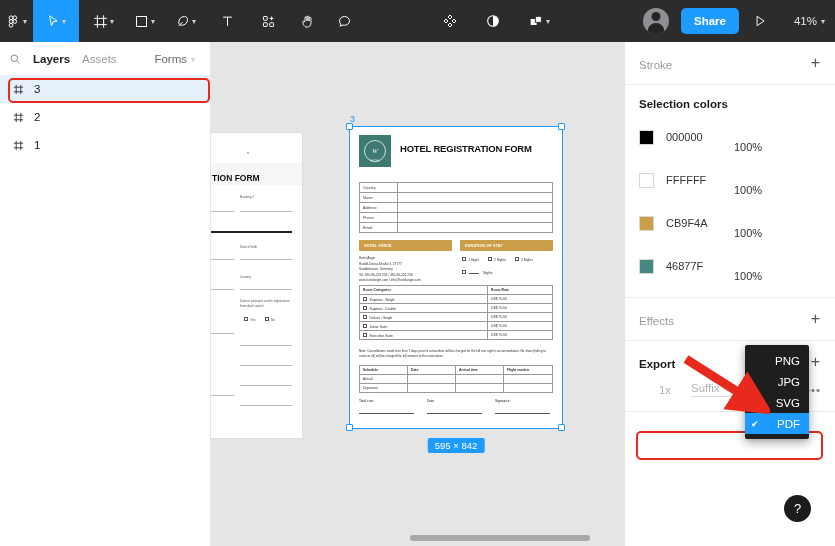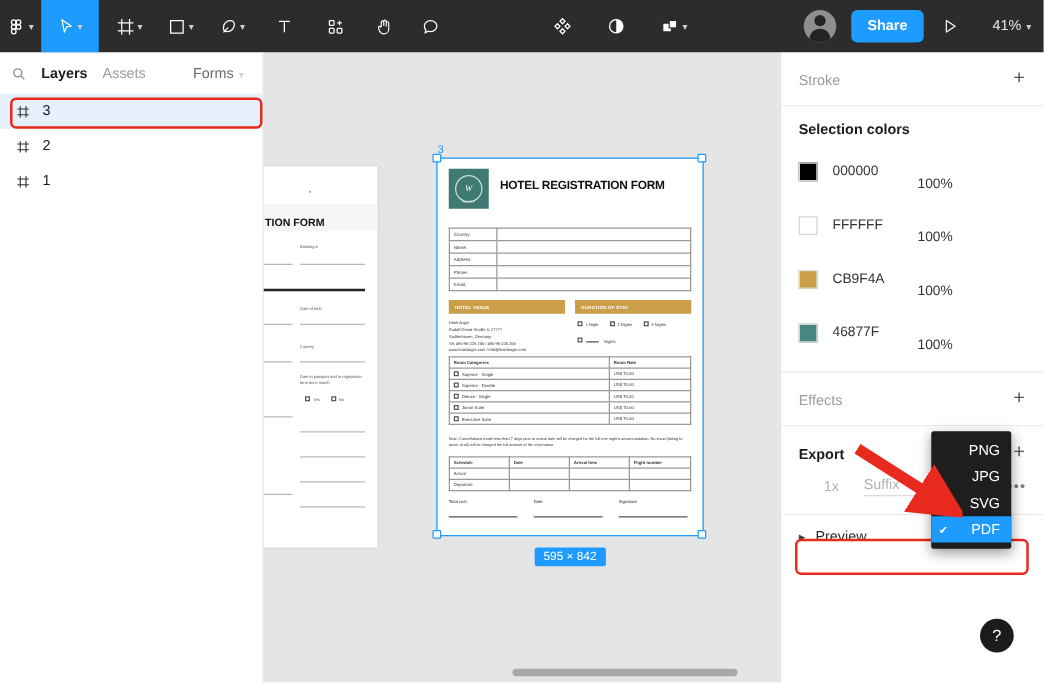--- a/index.html
+++ b/index.html
@@ -700,24 +700,20 @@
         <span class="rp-hdr-strong">Export</span>
         <span class="plus-btn">+</span>
       </div>
       <div class="export-row">
         <span class="ex-scale">1x</span>
         <span class="ex-suffix">Suffix</span>
         <span class="ex-dots">•••</span>
       </div>
     </div>
 
-    <div class="preview-row">
-      <span class="tri">▶</span>
-      <span>Preview</span>
-    </div>
   </div>
 
   <div class="annot-box" style="left:636px; top:431px; width:187px; height:29px;"></div>
 
   <div class="dropdown">
     <div class="dd-item">
       <span>PNG</span>
     </div>
     <div class="dd-item">
       <span>JPG</span>

